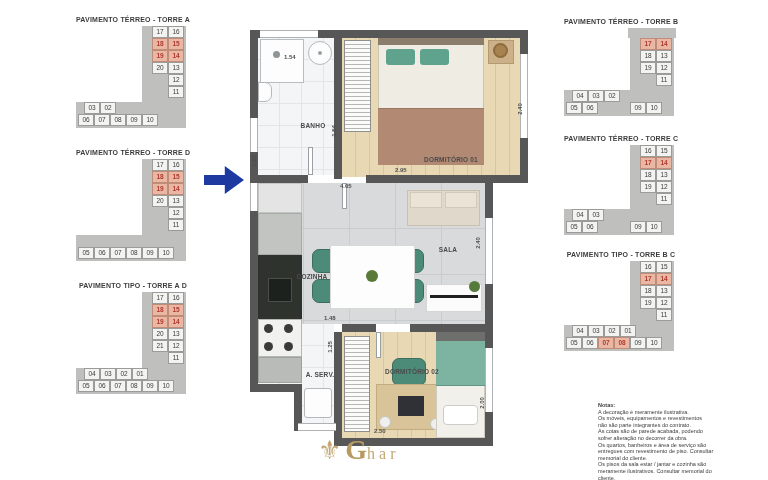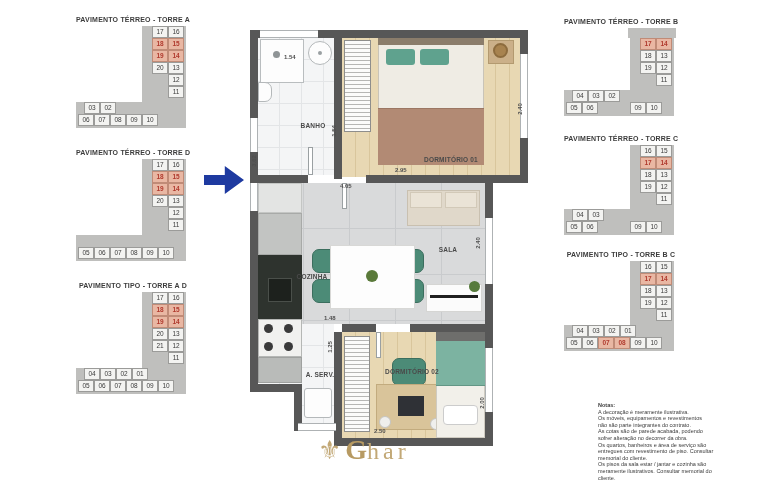--- a/index.html
+++ b/index.html
@@ -36,21 +36,21 @@
   .dimv{position:absolute;font-size:6px;font-weight:bold;color:#4f4f4f;white-space:nowrap;transform:rotate(-90deg);transform-origin:center;}
   .chair{position:absolute;width:30px;height:24px;background:#4c8b77;border:1px solid #3b6e5e;border-radius:7px;box-sizing:border-box;}
   .doorleaf{position:absolute;background:#ffffff;border:1px solid #9aa0a2;box-sizing:border-box;}
   
   #notes{position:absolute;left:598px;top:402px;width:165px;font-size:5.5px;line-height:6.6px;color:#3c3c3c;}
   #notes .nt{font-weight:bold;}
   #notes .nb{white-space:pre-line;}
   #logo{position:absolute;left:318px;top:436px;display:flex;align-items:baseline;color:#b79a62;font-family:"Liberation Serif",serif;}
   #logo .orn{font-size:26px;line-height:26px;margin-right:4px;color:#c2a876;}
   #logo .big{font-size:28px;line-height:28px;font-weight:bold;}
-  #logo .rest{font-size:24px;letter-spacing:4px;color:#c2a876;font-family:Liberation Serif, serif;}
+  #logo .rest{font-size:16px;letter-spacing:4px;color:#c2a876;font-family:Liberation Serif, serif;}
   #arrow{position:absolute;left:204px;top:166px;width:40px;height:28px;background:#1e3aa0;
      clip-path:polygon(0 32%,52% 32%,52% 0,100% 50%,52% 100%,52% 68%,0 68%);}
 </style>
 </head>
 <body>
 
 <div class="keyplan" style="left:76px;top:16px;">
   <div class="kp-title">PAVIMENTO TÉRREO - TORRE A</div>
   <div class="kp-body" style="height: 104px;">
       <div class="kp-grey" style="right: 4px; top: 0px; width: 44px; bottom: 2px;"></div>

